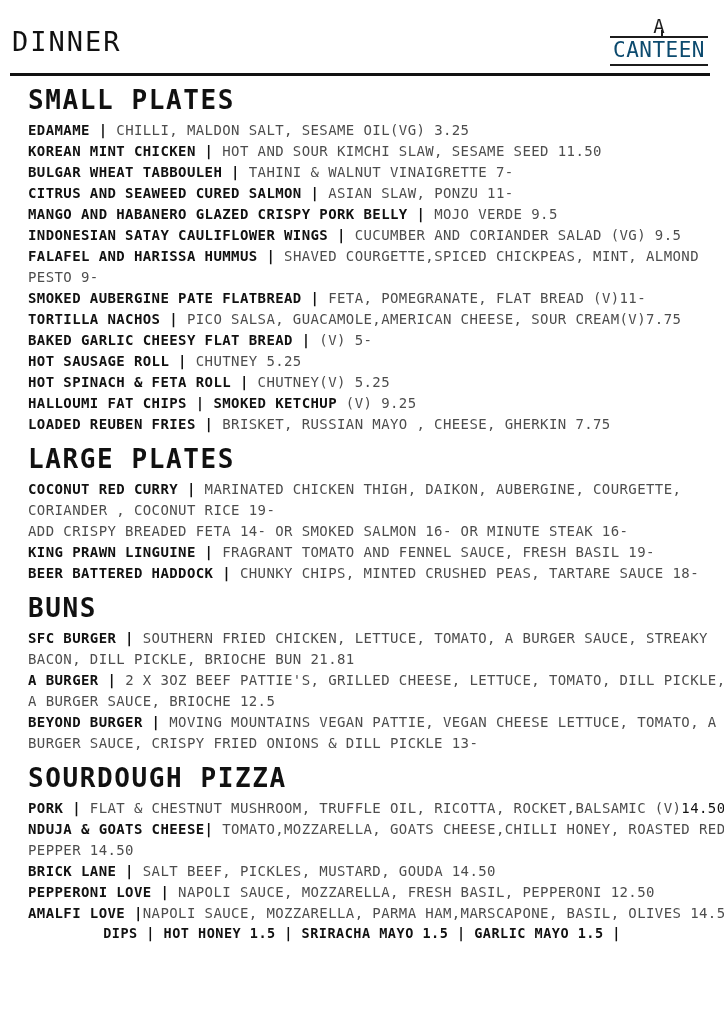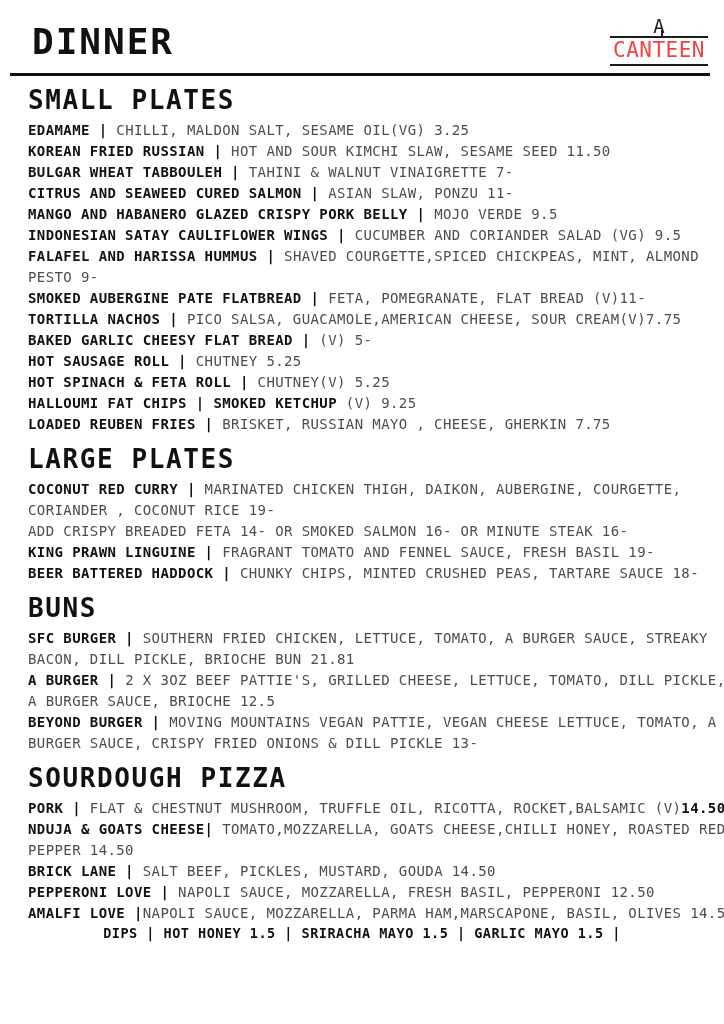--- a/index.html
+++ b/index.html
@@ -14,43 +14,42 @@
   .page { width: 724px; height: 1024px; position: relative; }
 
   
   .header {
     display: flex;
     justify-content: space-between;
     align-items: flex-start;
     padding: 22px 14px 0 12px;
   }
   .page-title {
-    font-size: 36px;
-    font-weight: 700;
+    font-size: 27px;
+    font-weight: 400;
     letter-spacing: 2px;
     line-height: 40px;
-    margin-left: 20px;
   }
   .logo {
     text-align: center;
     margin-top: -6px;
     padding-right: 2px;
   }
   .logo-a {
     font-size: 19px;
     line-height: 20px;
     font-weight: 400;
     color: #1c1c1c;
   }
   .logo-canteen {
     position: relative;
     font-size: 21px;
     line-height: 25px;
     font-weight: 400;
-    color: #ef4444;
+    color: #0c4a6e;
     letter-spacing: 0.5px;
     border-top: 2px solid #1c1c1c;
     border-bottom: 2px solid #1c1c1c;
     padding: 0 3px 1px 3px;
   }
   .logo-tick {
     position: absolute;
     top: -8px;
     left: 50%;
     margin-left: 2px;
@@ -81,21 +80,21 @@
   }
   .section-items { width: 710px; }
   .menu-item {
     font-size: 14px;
     line-height: 21px;
     letter-spacing: 0.4px;
     white-space: pre-wrap;
   }
   .item-name { font-weight: 700; color: #111111; }
   .item-desc { font-weight: 400; color: #4d4d4d; }
-  .item-tail { font-weight: 700; color: #111111; }
+  .item-tail { font-weight: 400; color: #111111; }
 
   
   .footer { text-align: center; margin-top: 1px; }
   .dips-line {
     font-size: 13.5px;
     font-weight: 700;
     letter-spacing: 0.5px;
     line-height: 17px;
     color: #111111;
   }
@@ -113,21 +112,21 @@
     </div>
   </div>
 
   <div class="divider"></div>
 
   <div class="menu" id="menu-sections">
       <section>
         <h2 class="section-heading">SMALL PLATES</h2>
         <div class="section-items">
           <div class="menu-item"><span class="item-name">EDAMAME | </span><span class="item-desc">CHILLI, MALDON SALT, SESAME OIL(VG) 3.25</span></div>
-          <div class="menu-item"><span class="item-name">KOREAN FRIED RUSSIAN | </span><span class="item-desc">HOT AND SOUR KIMCHI SLAW, SESAME SEED 11.50</span></div>
+          <div class="menu-item"><span class="item-name">KOREAN MINT CHICKEN | </span><span class="item-desc">HOT AND SOUR KIMCHI SLAW, SESAME SEED 11.50</span></div>
           <div class="menu-item"><span class="item-name">BULGAR WHEAT TABBOULEH | </span><span class="item-desc">TAHINI &amp; WALNUT VINAIGRETTE 7-</span></div>
           <div class="menu-item"><span class="item-name">CITRUS AND SEAWEED CURED SALMON | </span><span class="item-desc">ASIAN SLAW, PONZU 11-</span></div>
           <div class="menu-item"><span class="item-name">MANGO AND HABANERO GLAZED CRISPY PORK BELLY | </span><span class="item-desc">MOJO VERDE 9.5</span></div>
           <div class="menu-item"><span class="item-name">INDONESIAN SATAY CAULIFLOWER WINGS | </span><span class="item-desc">CUCUMBER AND CORIANDER SALAD (VG) 9.5</span></div>
           <div class="menu-item"><span class="item-name">FALAFEL AND HARISSA HUMMUS | </span><span class="item-desc">SHAVED COURGETTE,SPICED CHICKPEAS, MINT, ALMOND PESTO 9-</span></div>
           <div class="menu-item"><span class="item-name">SMOKED AUBERGINE PATE FLATBREAD | </span><span class="item-desc">FETA, POMEGRANATE, FLAT BREAD (V)11-</span></div>
           <div class="menu-item"><span class="item-name">TORTILLA NACHOS | </span><span class="item-desc">PICO SALSA, GUACAMOLE,AMERICAN CHEESE, SOUR CREAM(V)7.75</span></div>
           <div class="menu-item"><span class="item-name">BAKED GARLIC CHEESY FLAT BREAD | </span><span class="item-desc">(V) 5-</span></div>
           <div class="menu-item"><span class="item-name">HOT SAUSAGE ROLL | </span><span class="item-desc">CHUTNEY 5.25</span></div>
           <div class="menu-item"><span class="item-name">HOT SPINACH &amp; FETA ROLL | </span><span class="item-desc">CHUTNEY(V) 5.25</span></div>

